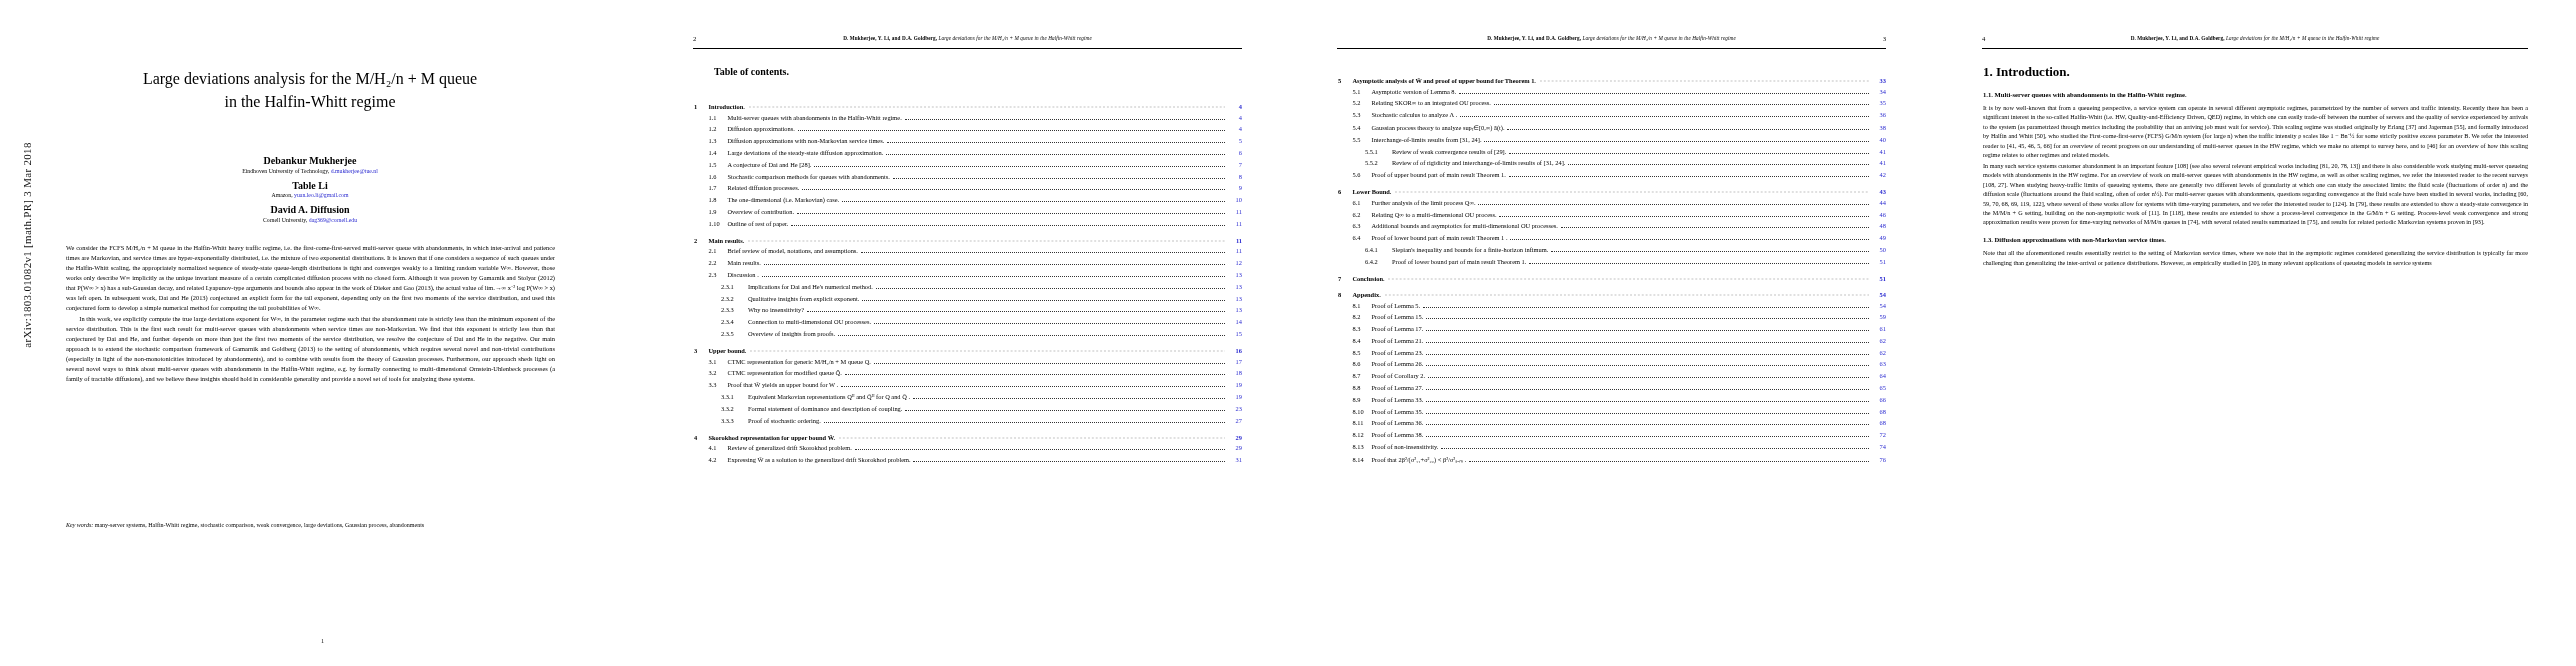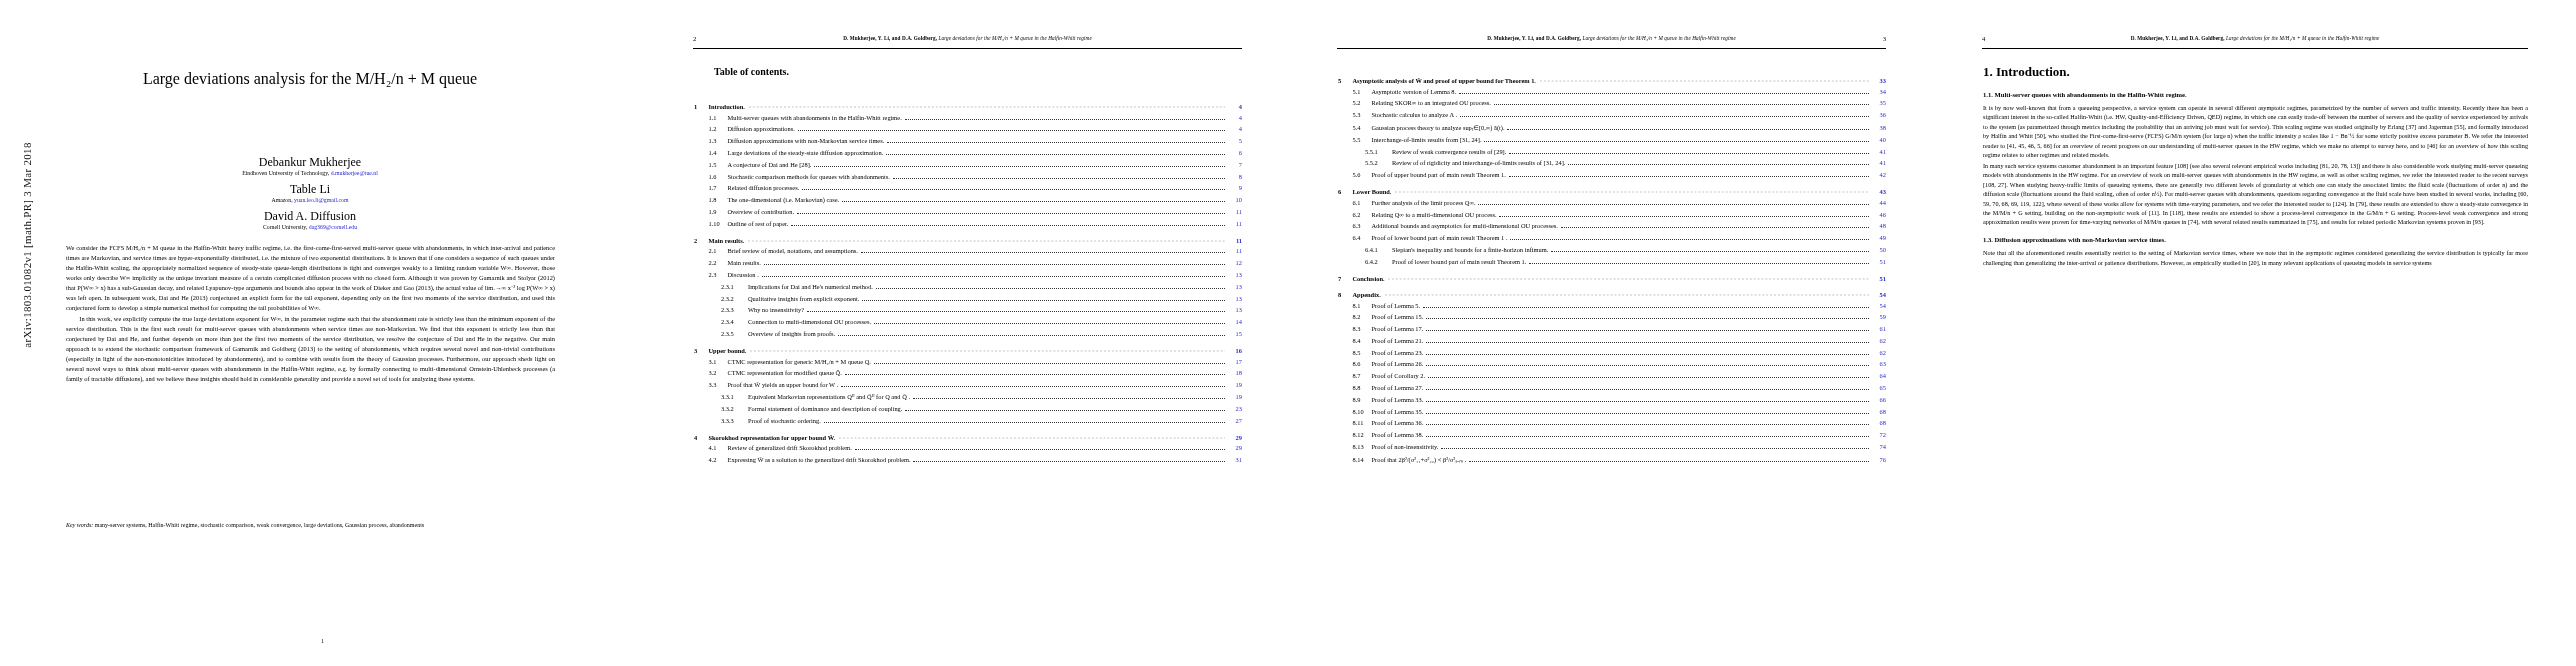--- a/index.html
+++ b/index.html
@@ -16,21 +16,21 @@
     position:absolute;left:-151px;top:239px;width:356px;
     transform:rotate(-90deg);transform-origin:center center;
     font-family:"Liberation Serif",serif;font-size:11px;letter-spacing:0.3px;
     white-space:nowrap;text-align:center;color:#111;
   }
 
   
   .title-block{position:absolute;left:43px;top:68px;width:534px;text-align:center;}
   .ttl{font-size:16px;line-height:1.42;font-family:"Liberation Serif",serif;}
   .authors{position:absolute;left:43px;top:151px;width:534px;text-align:center;}
-  .au-name{font-size:12px;font-weight:normal;margin-top:4.4px;line-height:1.25;}
+  .au-name{font-size:10px;font-weight:bold;margin-top:4.4px;line-height:1.25;}
   .au-aff{font-size:5.8px;line-height:1.3;}
   .mail{color:#2a2ad0;}
   .abstract{position:absolute;left:66px;top:243px;width:489px;
      font-size:6.4px;line-height:1.575;text-align:justify;}
   .abstract p{margin:0 0 0 0;text-indent:13.3px;}
   .abstract p.first{text-indent:0;}
   .kw{position:absolute;left:66px;top:521px;width:489px;font-size:6px;line-height:1.5;text-align:left;}
   .kw i{font-style:italic;}
   .folio{position:absolute;left:0;width:100%;bottom:23px;text-align:center;font-size:6.1px;}
 
@@ -73,20 +73,21 @@
 <body>
 
 <div class="sheet">
 
   <div class="page p1">
 
     <div class="arxiv-stamp">arXiv:1803.01082v1  [math.PR]  3 Mar 2018</div>
 
     <div class="title-block">
       <div class="ttl">Large deviations analysis for the M/H₂/n + M queue</div>
+      <div class="ttl">in the Halfin-Whitt regime</div>
     </div>
 
     <div class="authors">
       <div class="au-name">Debankur Mukherjee</div>
       <div class="au-aff"><span>Eindhoven University of Technology, </span><span class="mail">d.mukherjee@tue.nl</span></div>
 
       <div class="au-name">Table Li</div>
       <div class="au-aff"><span>Amazon, </span><span class="mail">yuan.leo.li@gmail.com</span></div>
 
       <div class="au-name">David A. Diffusion</div>

